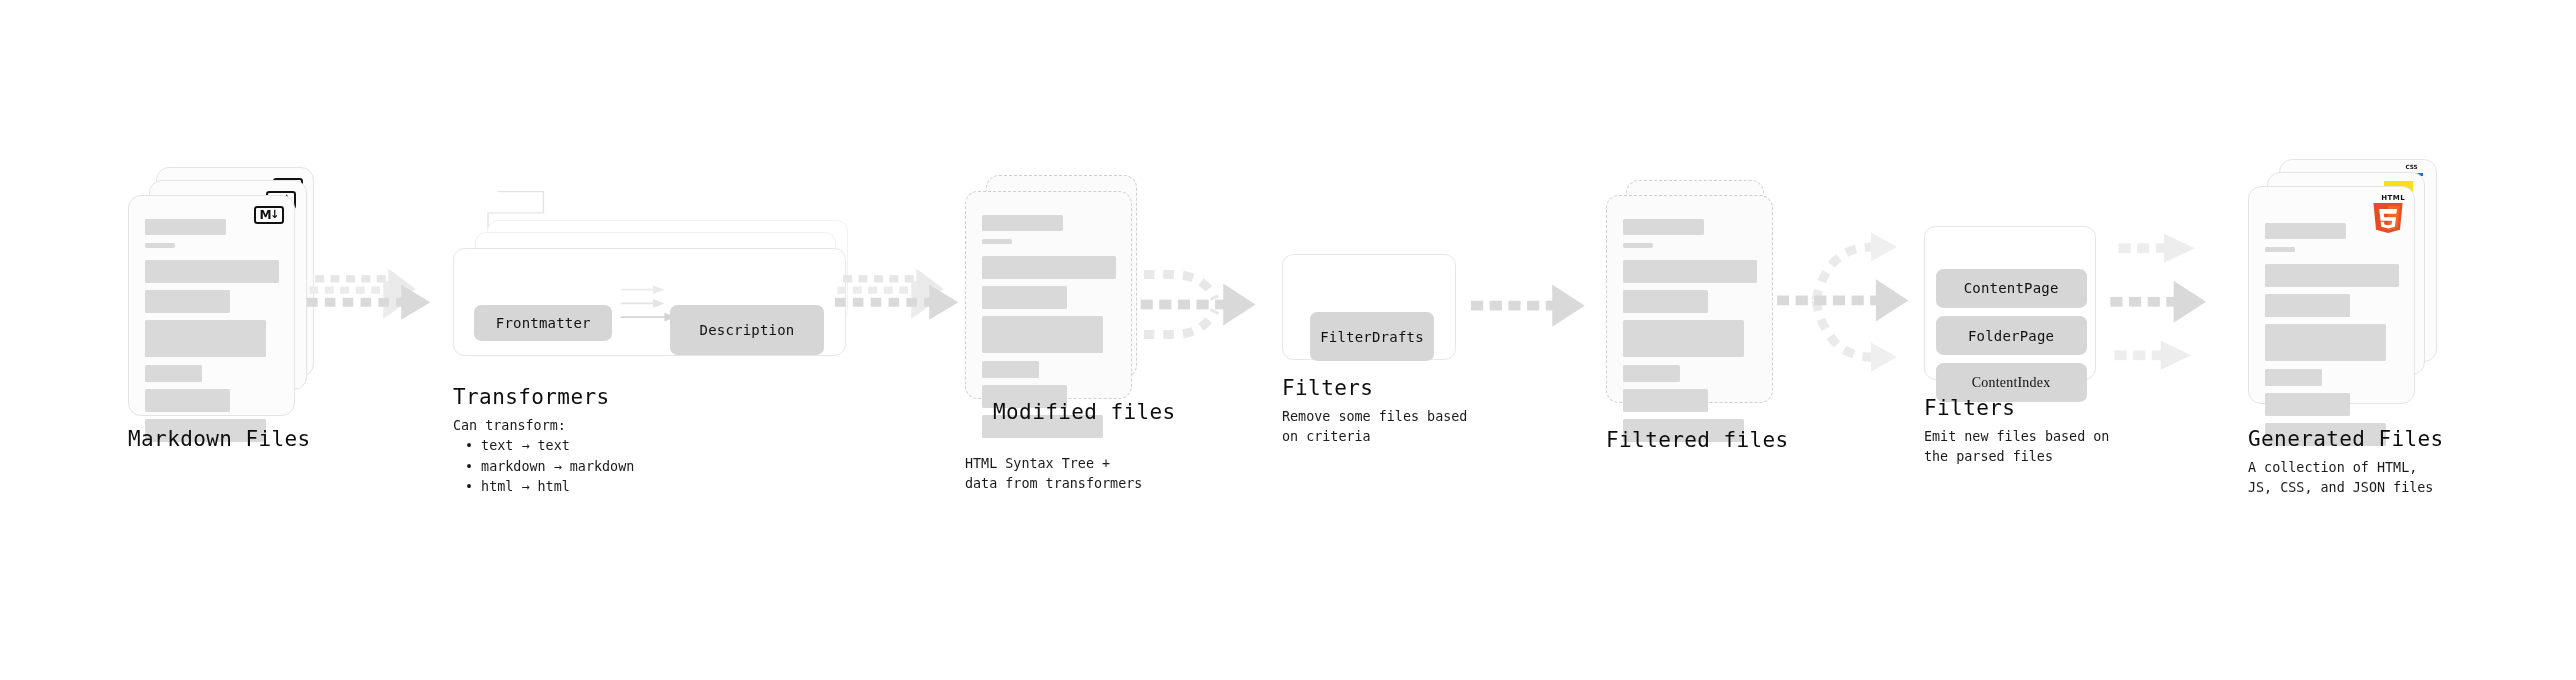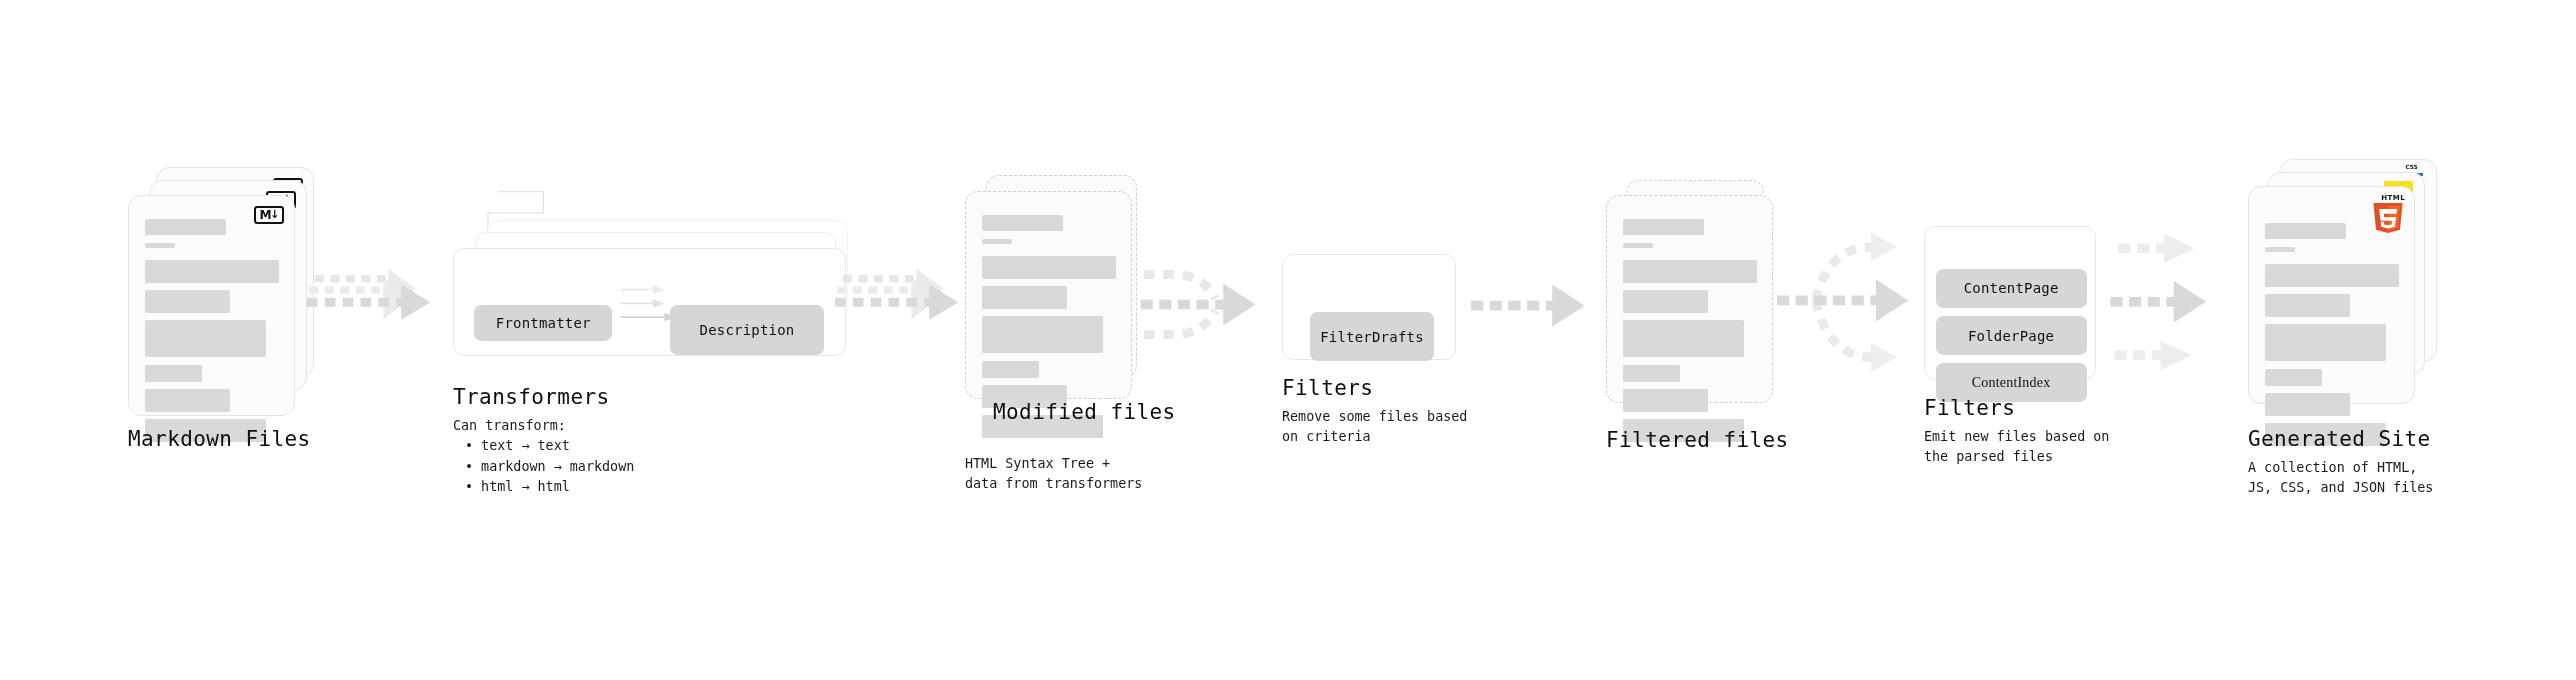--- a/index.html
+++ b/index.html
@@ -390,19 +390,19 @@
         <div class="ln h2"></div>
         <div class="ln p" style="width:100%"></div>
         <div class="ln p" style="width:63%"></div>
         <div class="ln pb" style="width:90%"></div>
         <div class="ln p" style="width:42%;height:17px;"></div>
         <div class="ln p" style="width:63%"></div>
         <div class="ln p" style="width:90%"></div>
       </div>
     </div>
 
-    <div class="cap-title" style="left:2248px;top:427px;">Generated Site</div>
+    <div class="cap-title" style="left:2248px;top:427px;">Generated Files</div>
     <div class="cap-sub" style="left:2248px;top:458px;">A collection of HTML,
 JS, CSS, and JSON files</div>
   </div>
 
 </div>
 
 
 </body></html>

